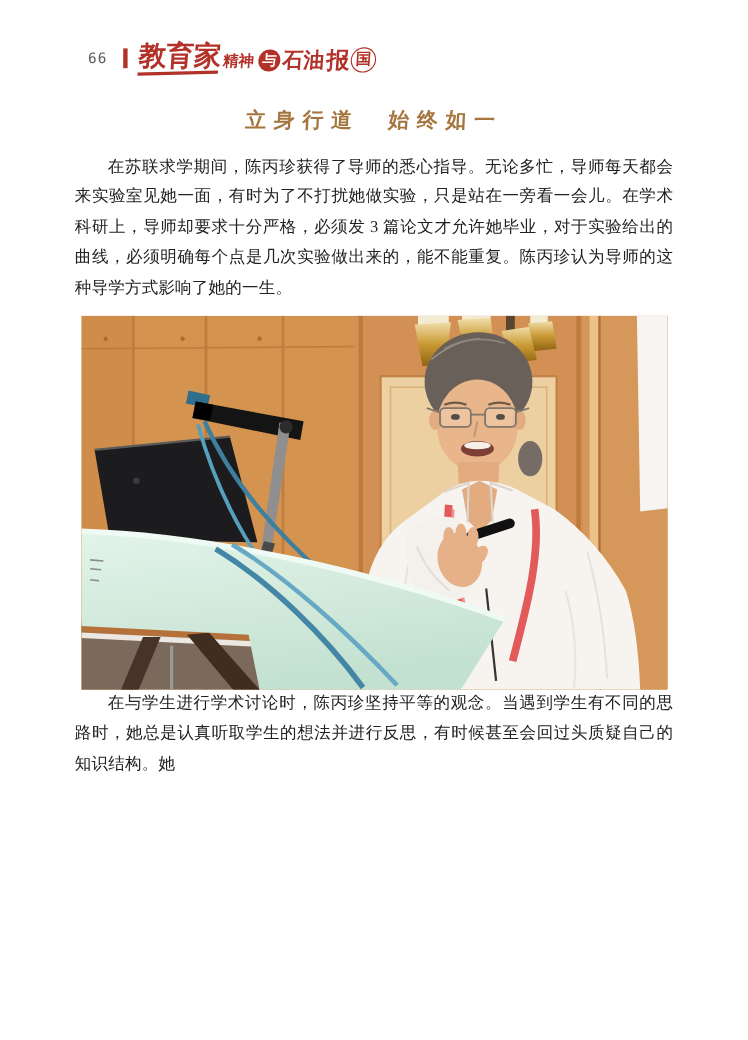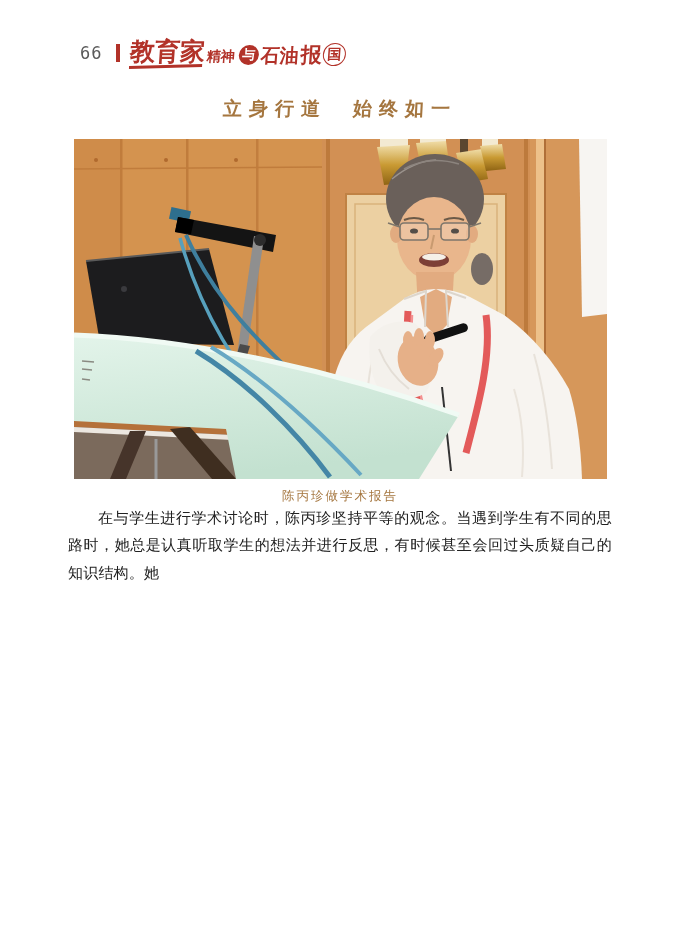--- a/index.html
+++ b/index.html
@@ -11,21 +11,21 @@
   html,body{margin:0;padding:0;background:#ffffff;}
   .page{
     width:680px;height:945px;background:#ffffff;overflow:hidden;
     font-family:"Liberation Serif","DejaVu Sans",serif;
     color:var(--body-text);
     box-sizing:border-box;
     padding:36px 68px 0 68px;
   }
   
   .header{display:flex;align-items:center;height:34px;margin-left:12px;}
-  .page-number{font-size:17px;color:var(--page-num-gray);letter-spacing:1px;
+  .page-number{font-size:13px;color:var(--page-num-gray);letter-spacing:1px;
     font-family:"DejaVu Sans Mono",monospace;}
   .header-bar{width:4px;height:18px;background:var(--logo-red);margin:0 10px 0 14px;}
   .logo{display:flex;align-items:flex-end;color:var(--logo-red);
     font-weight:bold;transform:skewX(-4deg);white-space:nowrap;}
   .logo-part1{font-size:25px;line-height:1;position:relative;padding-bottom:3px;}
   .logo-part1::after{content:"";position:absolute;left:0;right:2px;bottom:0;height:2.5px;
     background:var(--logo-red);transform:rotate(-1.5deg);}
   .logo-part2{font-size:14px;line-height:1;margin:0 2px 3px 2px;}
   .logo-conn{display:inline-flex;align-items:center;justify-content:center;
     width:20px;height:20px;border-radius:50%;background:var(--logo-red);
@@ -66,20 +66,21 @@
       <span class="logo-part2">精神</span>
       <span class="logo-conn">与</span>
       <span class="logo-part3">石油</span>
       <span class="logo-part4">报</span>
       <span class="logo-part5">国</span>
     </div>
   </div>
 
   <h1 class="section-title">立身行道　始终如一</h1>
 
+  <p class="para">在苏联求学期间，陈丙珍获得了导师的悉心指导。无论多忙，导师每天都会来实验室见她一面，有时为了不打扰她做实验，只是站在一旁看一会儿。在学术科研上，导师却要求十分严格，必须发 3 篇论文才允许她毕业，对于实验给出的曲线，必须明确每个点是几次实验做出来的，能不能重复。陈丙珍认为导师的这种导学方式影响了她的一生。</p>
 
   <figure class="photo-figure">
     <svg width="533" height="340" viewBox="0 0 533 340">
       <defs>
         <linearGradient id="gold" x1="0" y1="0" x2="0" y2="1">
           <stop offset="0" stop-color="#f0dda8"></stop>
           <stop offset="0.5" stop-color="#c99a33"></stop>
           <stop offset="1" stop-color="#8f6414"></stop>
         </linearGradient>
         <linearGradient id="mint" x1="0" y1="0" x2="0.3" y2="1">
@@ -215,18 +216,17 @@
       </g>
 
       <g>
         <path d="M0,196 C120,200 262,232 385,276 L345,340 L162,340 L152,290 L0,282 Z" fill="url(#mint)"></path>
         <path d="M0,196 C120,200 262,232 385,276" stroke="#f0faf4" stroke-width="5" fill="none"></path>
         <path d="M122,212 C172,242 222,292 256,338" stroke="#4486a6" stroke-width="5" fill="none"></path>
         <path d="M137,208 C187,238 242,288 287,336" stroke="#67a8c4" stroke-width="4" fill="none"></path>
         <path d="M8,222 L20,223 M8,230 L18,231 M8,240 L16,241" stroke="#8a8a82" stroke-width="1.5"></path>
       </g>
     </svg>
-    <figcaption class="photo-caption">陈丙珍做学术报告</figcaption>
   </figure>
 
   <p class="para">在与学生进行学术讨论时，陈丙珍坚持平等的观念。当遇到学生有不同的思路时，她总是认真听取学生的想法并进行反思，有时候甚至会回过头质疑自己的知识结构。她</p>
 
 </div>
 
 </body></html>

